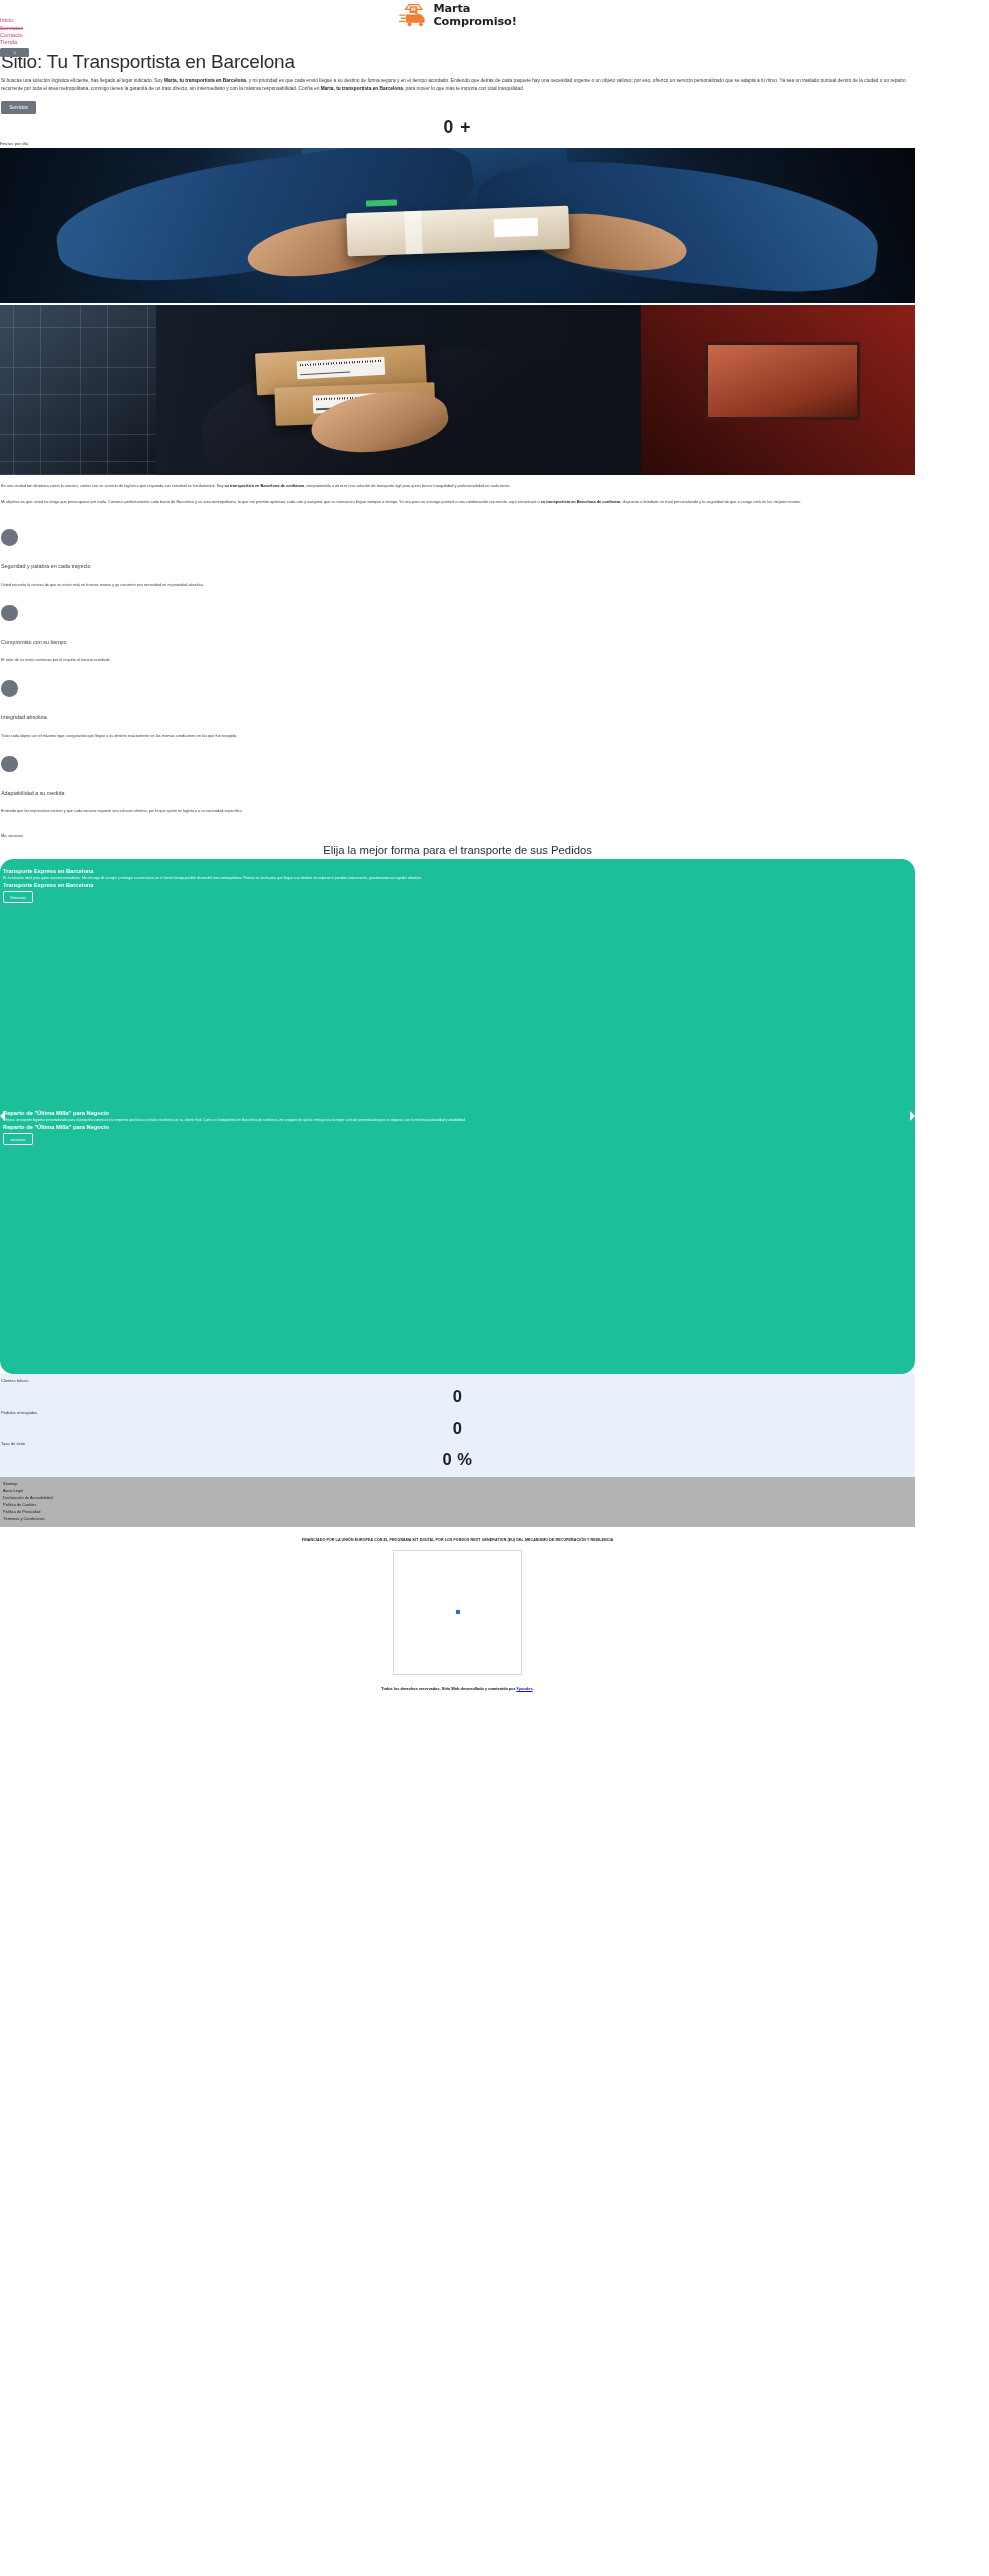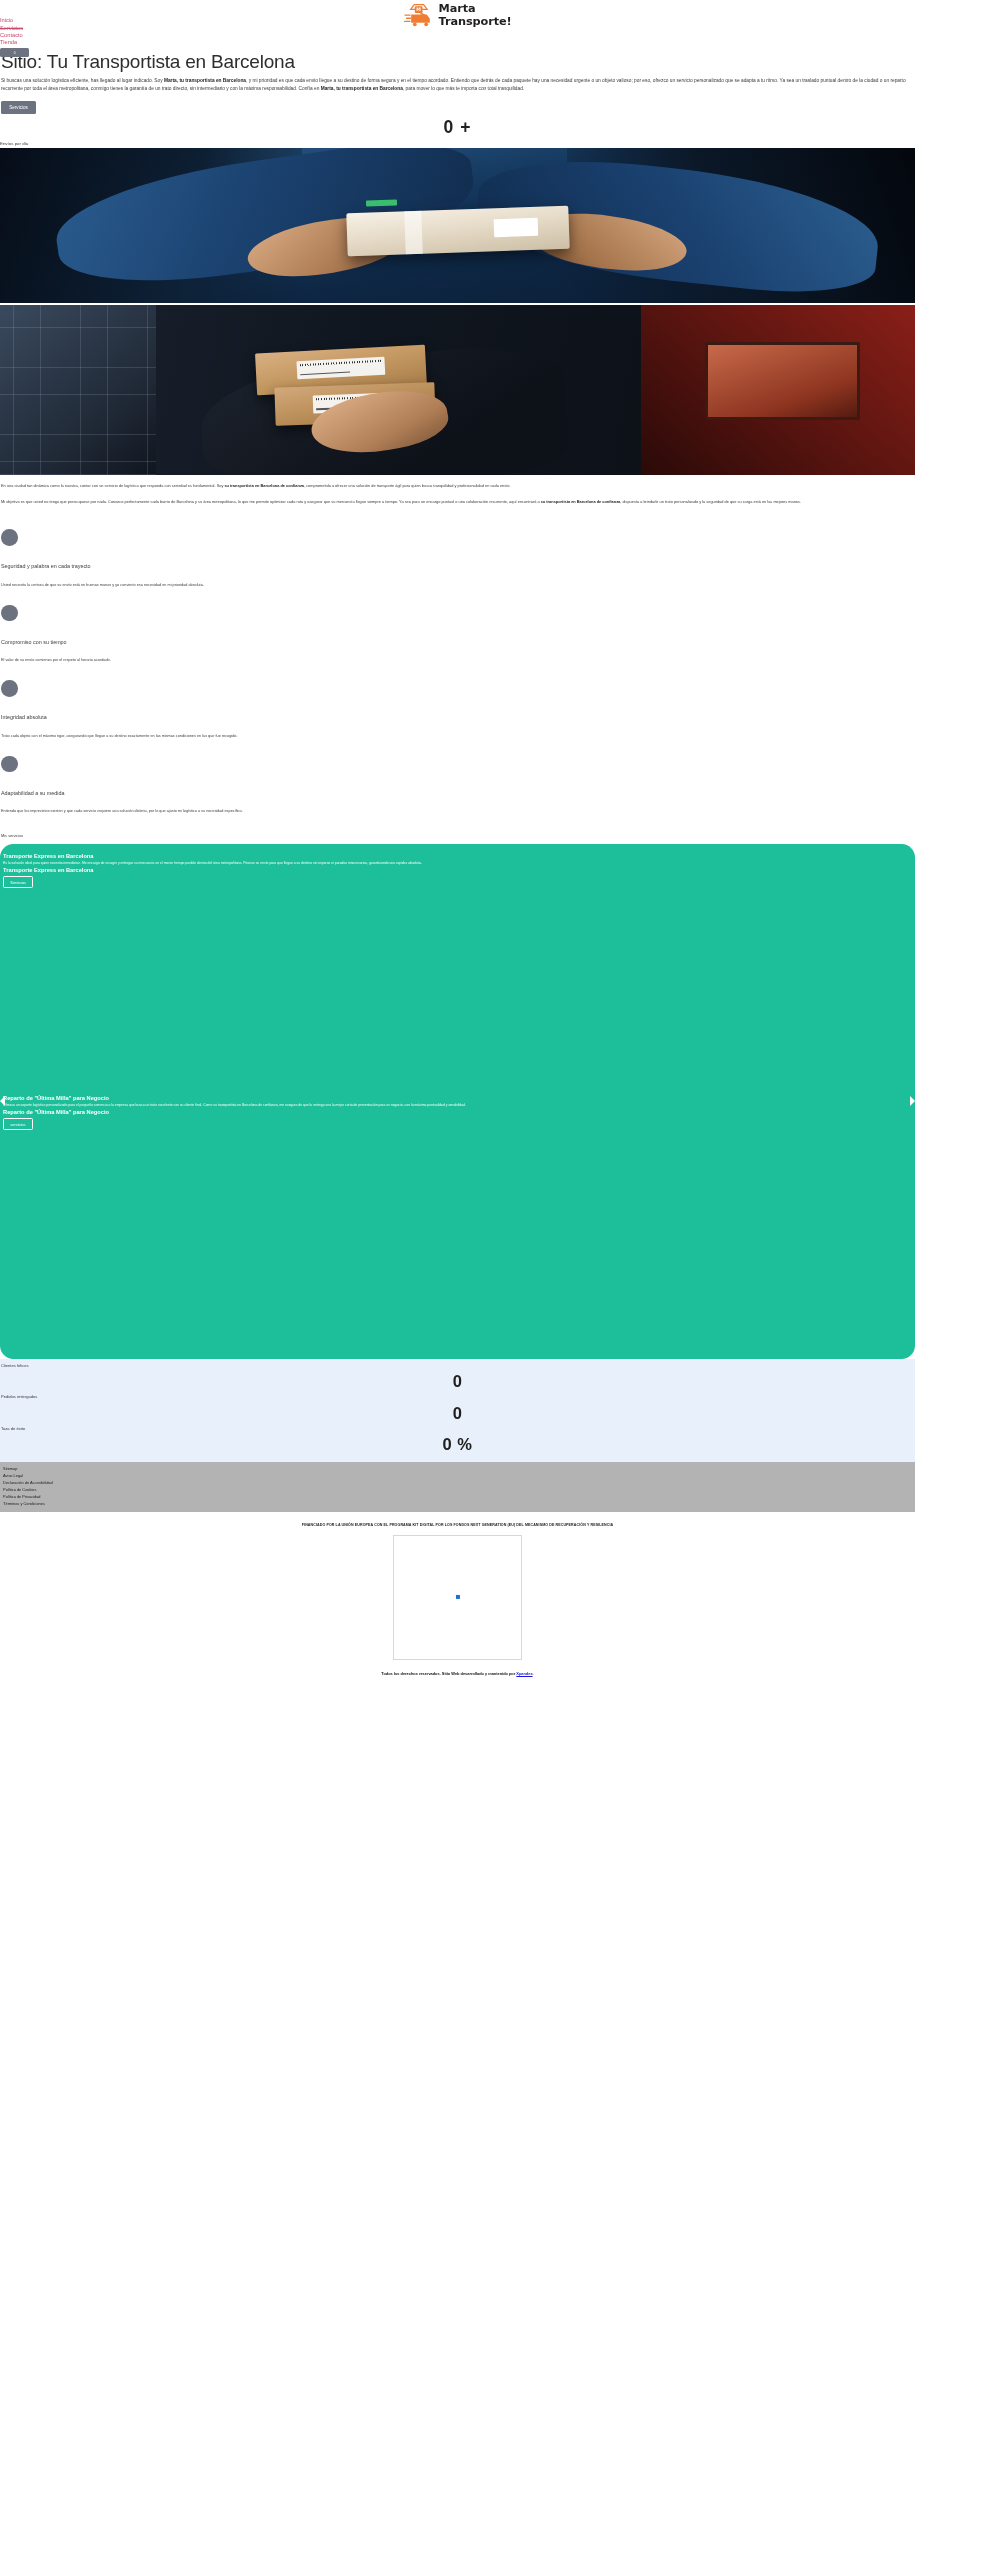--- a/index.html
+++ b/index.html
@@ -441,21 +441,21 @@
         <path d="M14 22 L44 22 L50 30 L50 38 L14 38 Z" fill="#ef7d33"></path>
         <path d="M33 20 C40 22 44 26 47 31" fill="none" stroke="#ef7d33" stroke-width="3" stroke-linecap="round"></path>
         <circle cx="21" cy="41" r="3.6" fill="#ef7d33"></circle>
         <circle cx="43" cy="41" r="3.6" fill="#ef7d33"></circle>
         <rect x="1" y="22" width="12" height="2.6" rx="1.3" fill="#ef7d33"></rect>
         <rect x="4" y="28" width="10" height="2.6" rx="1.3" fill="#ef7d33"></rect>
         <rect x="0" y="34" width="13" height="2.6" rx="1.3" fill="#ef7d33"></rect>
       </svg>
       <div class="logo-text">
         <div>Marta</div>
-        <div>Transporte!</div>
+        <div>Compromiso!</div>
       </div>
     </div>
 
     <nav class="main-nav">
       <a href="#">Inicio</a>
       <a href="#" class="strike">Servicios</a>
       <a href="#">Contacto</a>
       <a href="#">Tienda</a>
       <button class="cart-button">0</button>
     </nav>
@@ -531,20 +531,21 @@
     </div>
     <div class="feature">
       <span class="feature-icon"></span>
       <h3 class="feature-title">Adaptabilidad a su medida</h3>
       <p class="feature-desc">Entiendo que los imprevistos existen y que cada servicio requiere una solución distinta, por lo que ajusto mi logística a su necesidad específica.</p>
     </div>
   </section>
 
   <section class="services-intro">
     <p class="services-eyebrow">Mis servicios</p>
+    <h2 class="services-heading">Elija la mejor forma para el transporte de sus Pedidos</h2>
   </section>
 
   <div class="services-panel">
     <div class="carousel-arrow left"></div>
     <div class="carousel-arrow right"></div>
 
     <div class="service-card spacer-a">
       <h3 class="service-title">Transporte Express en Barcelona</h3>
       <p class="service-desc">Es la solución ideal para quien necesita inmediatez. Me encargo de recoger y entregar su mercancía en el menor tiempo posible dentro del área metropolitana. Priorizo su envío para que llegue a su destino sin esperas ni paradas innecesarias, garantizando una rapidez absoluta.</p>
       <h4 class="service-subtitle">Transporte Express en Barcelona</h4>

